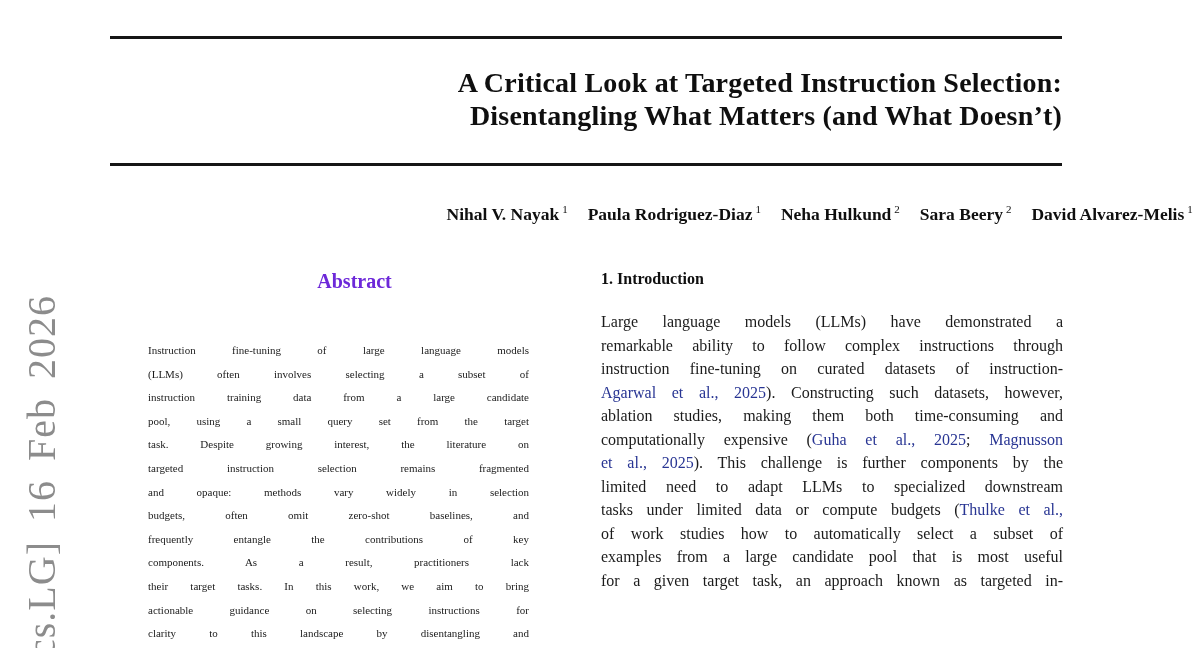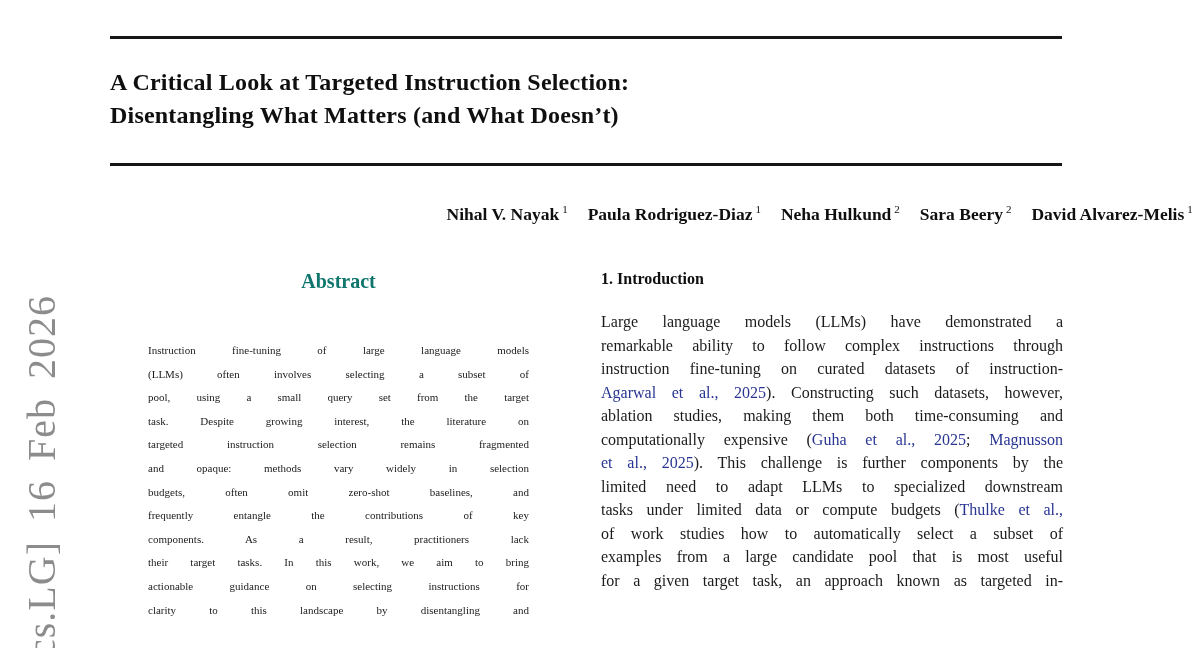--- a/index.html
+++ b/index.html
@@ -19,23 +19,23 @@
     height: 2.5px;
     background: #161616;
   }
   .rule-top { top: 36px; }
   .rule-bottom { top: 163px; }
   .title {
     position: absolute;
     left: 110px;
     top: 66px;
     width: 952px;
-    text-align: left;
+    text-align: right;
     font-weight: bold;
-    font-size: 24px;
+    font-size: 28px;
     line-height: 33px;
     color: #0f0f0f;
     letter-spacing: 0.2px;
   }
   .authors {
     position: absolute;
     left: 0;
     top: 203px;
     width: 1200px;
     text-align: right;
@@ -46,27 +46,27 @@
   }
   .author { margin: 0 9px; white-space: nowrap; }
   .author sup {
     font-weight: normal;
     font-size: 11px;
     margin-left: 3px;
     letter-spacing: 2px;
   }
   .abstract-heading {
     position: absolute;
-    left: 148px;
+    left: 164px;
     top: 270px;
     width: 381px;
     text-align: center;
     font-size: 20px;
     font-weight: bold;
-    color: #0f766e;
+    color: #6d28d9;
   }
   .intro-heading {
     position: absolute;
     left: 601px;
     top: 270px;
     font-size: 16px;
     font-weight: bold;
     color: #0f0f0f;
   }
   .abstract-body {
@@ -120,20 +120,21 @@
   </div>
 
   <div class="rule rule-bottom"></div>
 
   <div class="authors"><span class="author">Nihal V. Nayak<sup>1</sup></span><span class="author">Paula Rodriguez-Diaz<sup>1</sup></span><span class="author">Neha Hulkund<sup>2</sup></span><span class="author">Sara Beery<sup>2</sup></span><span class="author">David Alvarez-Melis<sup>1 3</sup></span></div>
 
   <div class="abstract-heading">Abstract</div>
   <div class="abstract-body">
       <div class="line"><span>Instruction fine-tuning of large language models</span></div>
       <div class="line"><span>(LLMs) often involves selecting a subset of</span></div>
+      <div class="line"><span>instruction training data from a large candidate</span></div>
       <div class="line"><span>pool, using a small query set from the target</span></div>
       <div class="line"><span>task. Despite growing interest, the literature on</span></div>
       <div class="line"><span>targeted instruction selection remains fragmented</span></div>
       <div class="line"><span>and opaque: methods vary widely in selection</span></div>
       <div class="line"><span>budgets, often omit zero-shot baselines, and</span></div>
       <div class="line"><span>frequently entangle the contributions of key</span></div>
       <div class="line"><span>components.  As a result, practitioners lack</span></div>
       <div class="line"><span>their target tasks. In this work, we aim to bring</span></div>
       <div class="line"><span>actionable guidance on selecting instructions for</span></div>
       <div class="line"><span>clarity to this landscape by disentangling and</span></div>

